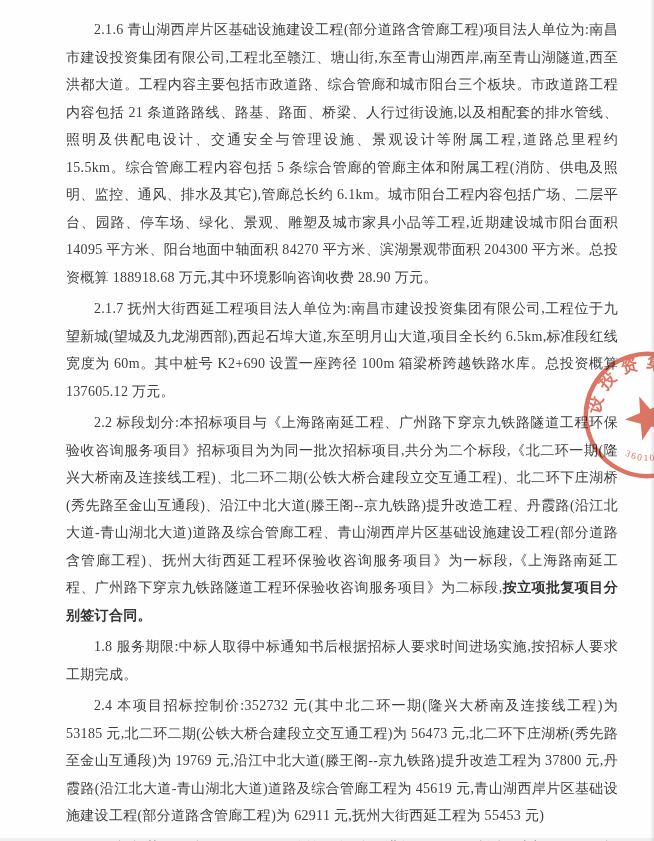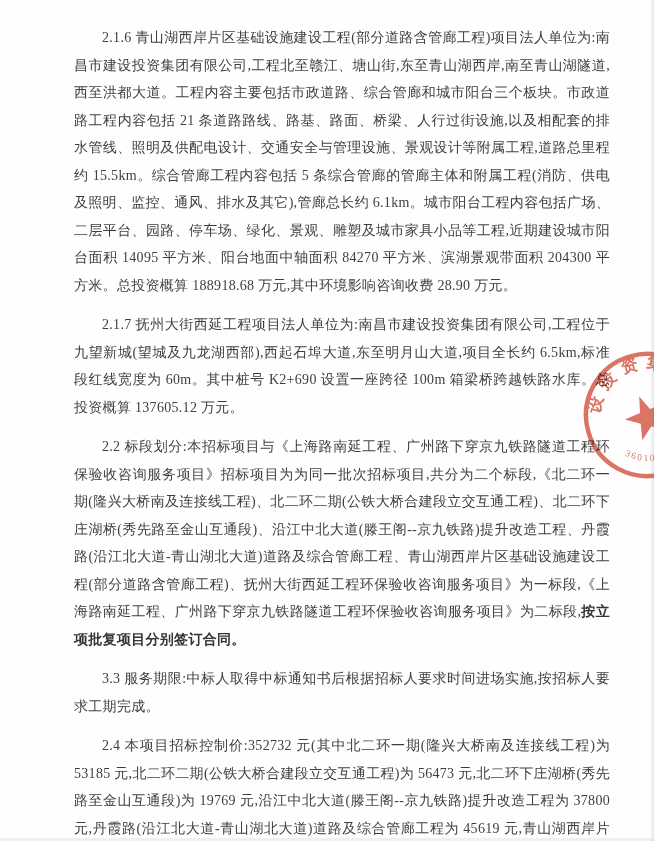--- a/index.html
+++ b/index.html
@@ -26,21 +26,21 @@
     left: 62px;
     top: 12px;
     width: 560px;
     color: #3e3e3e;
     font-size: 14px;
     line-height: 27.5px;
     text-align: justify;
     letter-spacing: 0.3px;
   }
   .content p {
-    margin: 12px;
+    margin: 4px;
     text-indent: 2em;
   }
   .bold {
     font-weight: bold;
     color: #343434;
   }
   .seal {
     position: absolute;
     left: 547px;
     top: 315px;
@@ -80,21 +80,21 @@
 </style>
 </head>
 <body>
 
 <div class="page">
 
   <div class="content">
     <p>2.1.6 青山湖西岸片区基础设施建设工程(部分道路含管廊工程)项目法人单位为:南昌市建设投资集团有限公司,工程北至赣江、塘山街,东至青山湖西岸,南至青山湖隧道,西至洪都大道。工程内容主要包括市政道路、综合管廊和城市阳台三个板块。市政道路工程内容包括 21 条道路路线、路基、路面、桥梁、人行过街设施,以及相配套的排水管线、照明及供配电设计、交通安全与管理设施、景观设计等附属工程,道路总里程约 15.5km。综合管廊工程内容包括 5 条综合管廊的管廊主体和附属工程(消防、供电及照明、监控、通风、排水及其它),管廊总长约 6.1km。城市阳台工程内容包括广场、二层平台、园路、停车场、绿化、景观、雕塑及城市家具小品等工程,近期建设城市阳台面积 14095 平方米、阳台地面中轴面积 84270 平方米、滨湖景观带面积 204300 平方米。总投资概算 188918.68 万元,其中环境影响咨询收费 28.90 万元。</p>
     <p>2.1.7 抚州大街西延工程项目法人单位为:南昌市建设投资集团有限公司,工程位于九望新城(望城及九龙湖西部),西起石埠大道,东至明月山大道,项目全长约 6.5km,标准段红线宽度为 60m。其中桩号 K2+690 设置一座跨径 100m 箱梁桥跨越铁路水库。总投资概算 137605.12 万元。</p>
     <p><span>2.2 标段划分:本招标项目与《上海路南延工程、广州路下穿京九铁路隧道工程环保验收咨询服务项目》招标项目为为同一批次招标项目,共分为二个标段,《北二环一期(隆兴大桥南及连接线工程)、北二环二期(公铁大桥合建段立交互通工程)、北二环下庄湖桥(秀先路至金山互通段)、沿江中北大道(滕王阁--京九铁路)提升改造工程、丹霞路(沿江北大道-青山湖北大道)道路及综合管廊工程、青山湖西岸片区基础设施建设工程(部分道路含管廊工程)、抚州大街西延工程环保验收咨询服务项目》为一标段,《上海路南延工程、广州路下穿京九铁路隧道工程环保验收咨询服务项目》为二标段,</span><span class="bold">按立项批复项目分别签订合同。</span></p>
-    <p>3.3 服务期限:中标人取得中标通知书后根据招标人要求时间进场实施,按招标人要求工期完成。</p>
+    <p>1.8 服务期限:中标人取得中标通知书后根据招标人要求时间进场实施,按招标人要求工期完成。</p>
     <p>2.4 本项目招标控制价:352732 元(其中北二环一期(隆兴大桥南及连接线工程)为 53185 元,北二环二期(公铁大桥合建段立交互通工程)为 56473 元,北二环下庄湖桥(秀先路至金山互通段)为 19769 元,沿江中北大道(滕王阁--京九铁路)提升改造工程为 37800 元,丹霞路(沿江北大道-青山湖北大道)道路及综合管廊工程为 45619 元,青山湖西岸片区基础设施建设工程(部分道路含管廊工程)为 62911 元,抚州大街西延工程为 55453 元)</p>
     <p>2.5 招标范围:7 个工程环保验收咨询服务,分别进行项目环保监测及编制环保验收报告及相关报告,并通过环保专家技术审核,完成网上公示及备案工作(若需),满足相关职能部</p>
   </div>
 
   <svg class="seal" viewBox="-100 -100 200 200" xmlns="http://www.w3.org/2000/svg">
     <g transform="rotate(-16)">
       <defs>
         <path id="sealTopArc" d="M -47 0 A 47 47 0 0 1 47 0" fill="none"></path>
         <path id="sealBottomArc" d="M -37.7 26.4 A 46 46 0 0 0 37.7 26.4" fill="none"></path>
       </defs>

